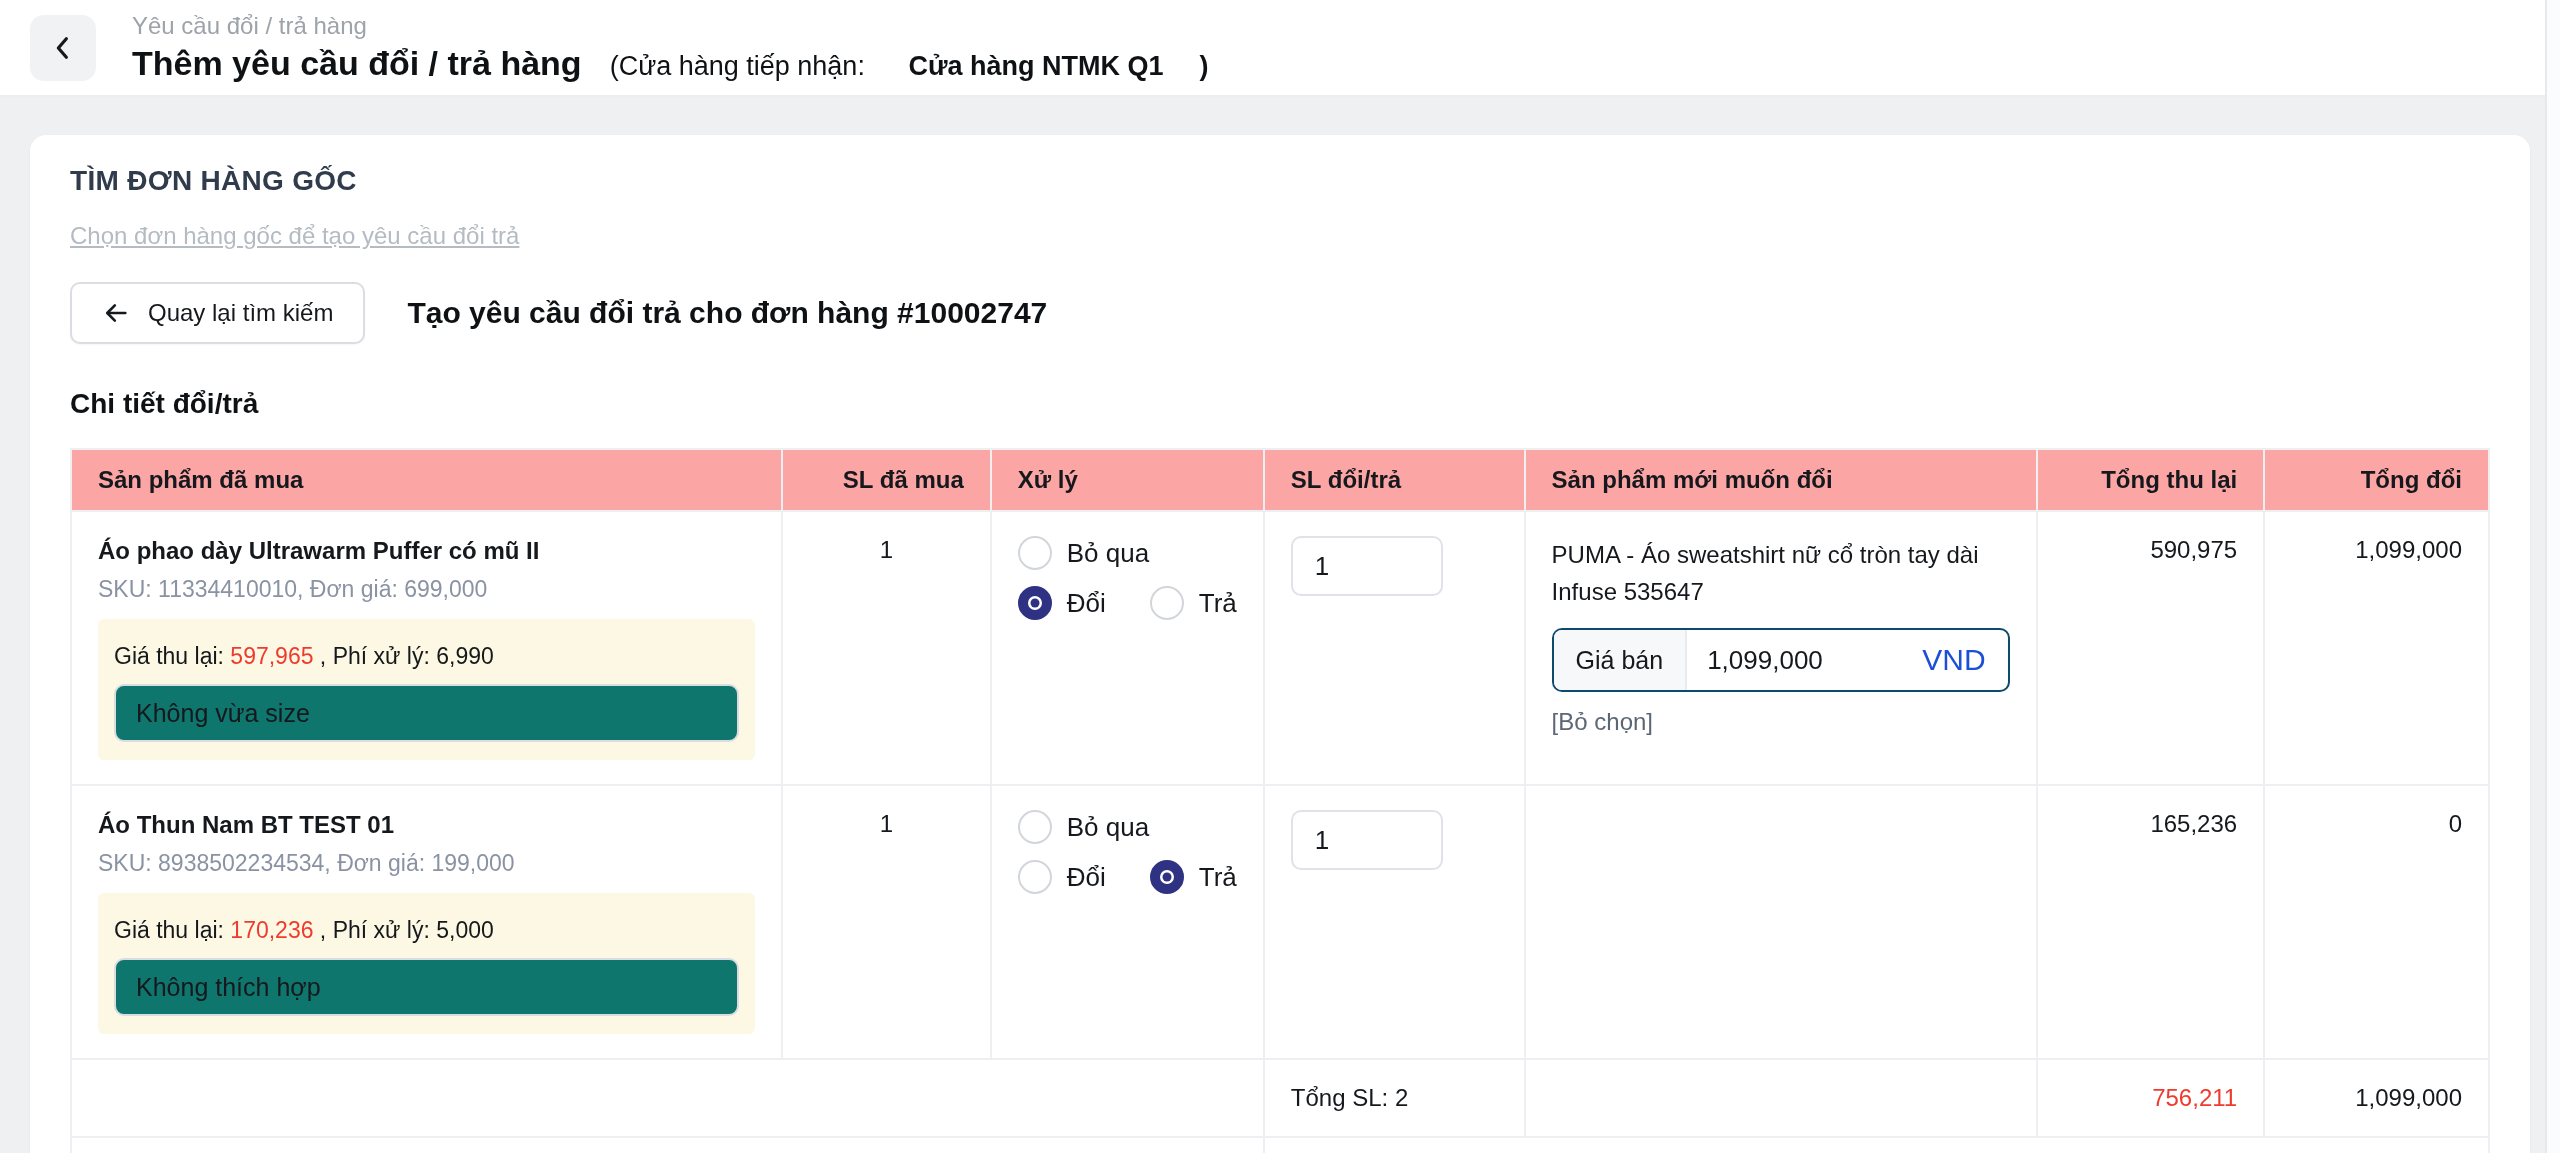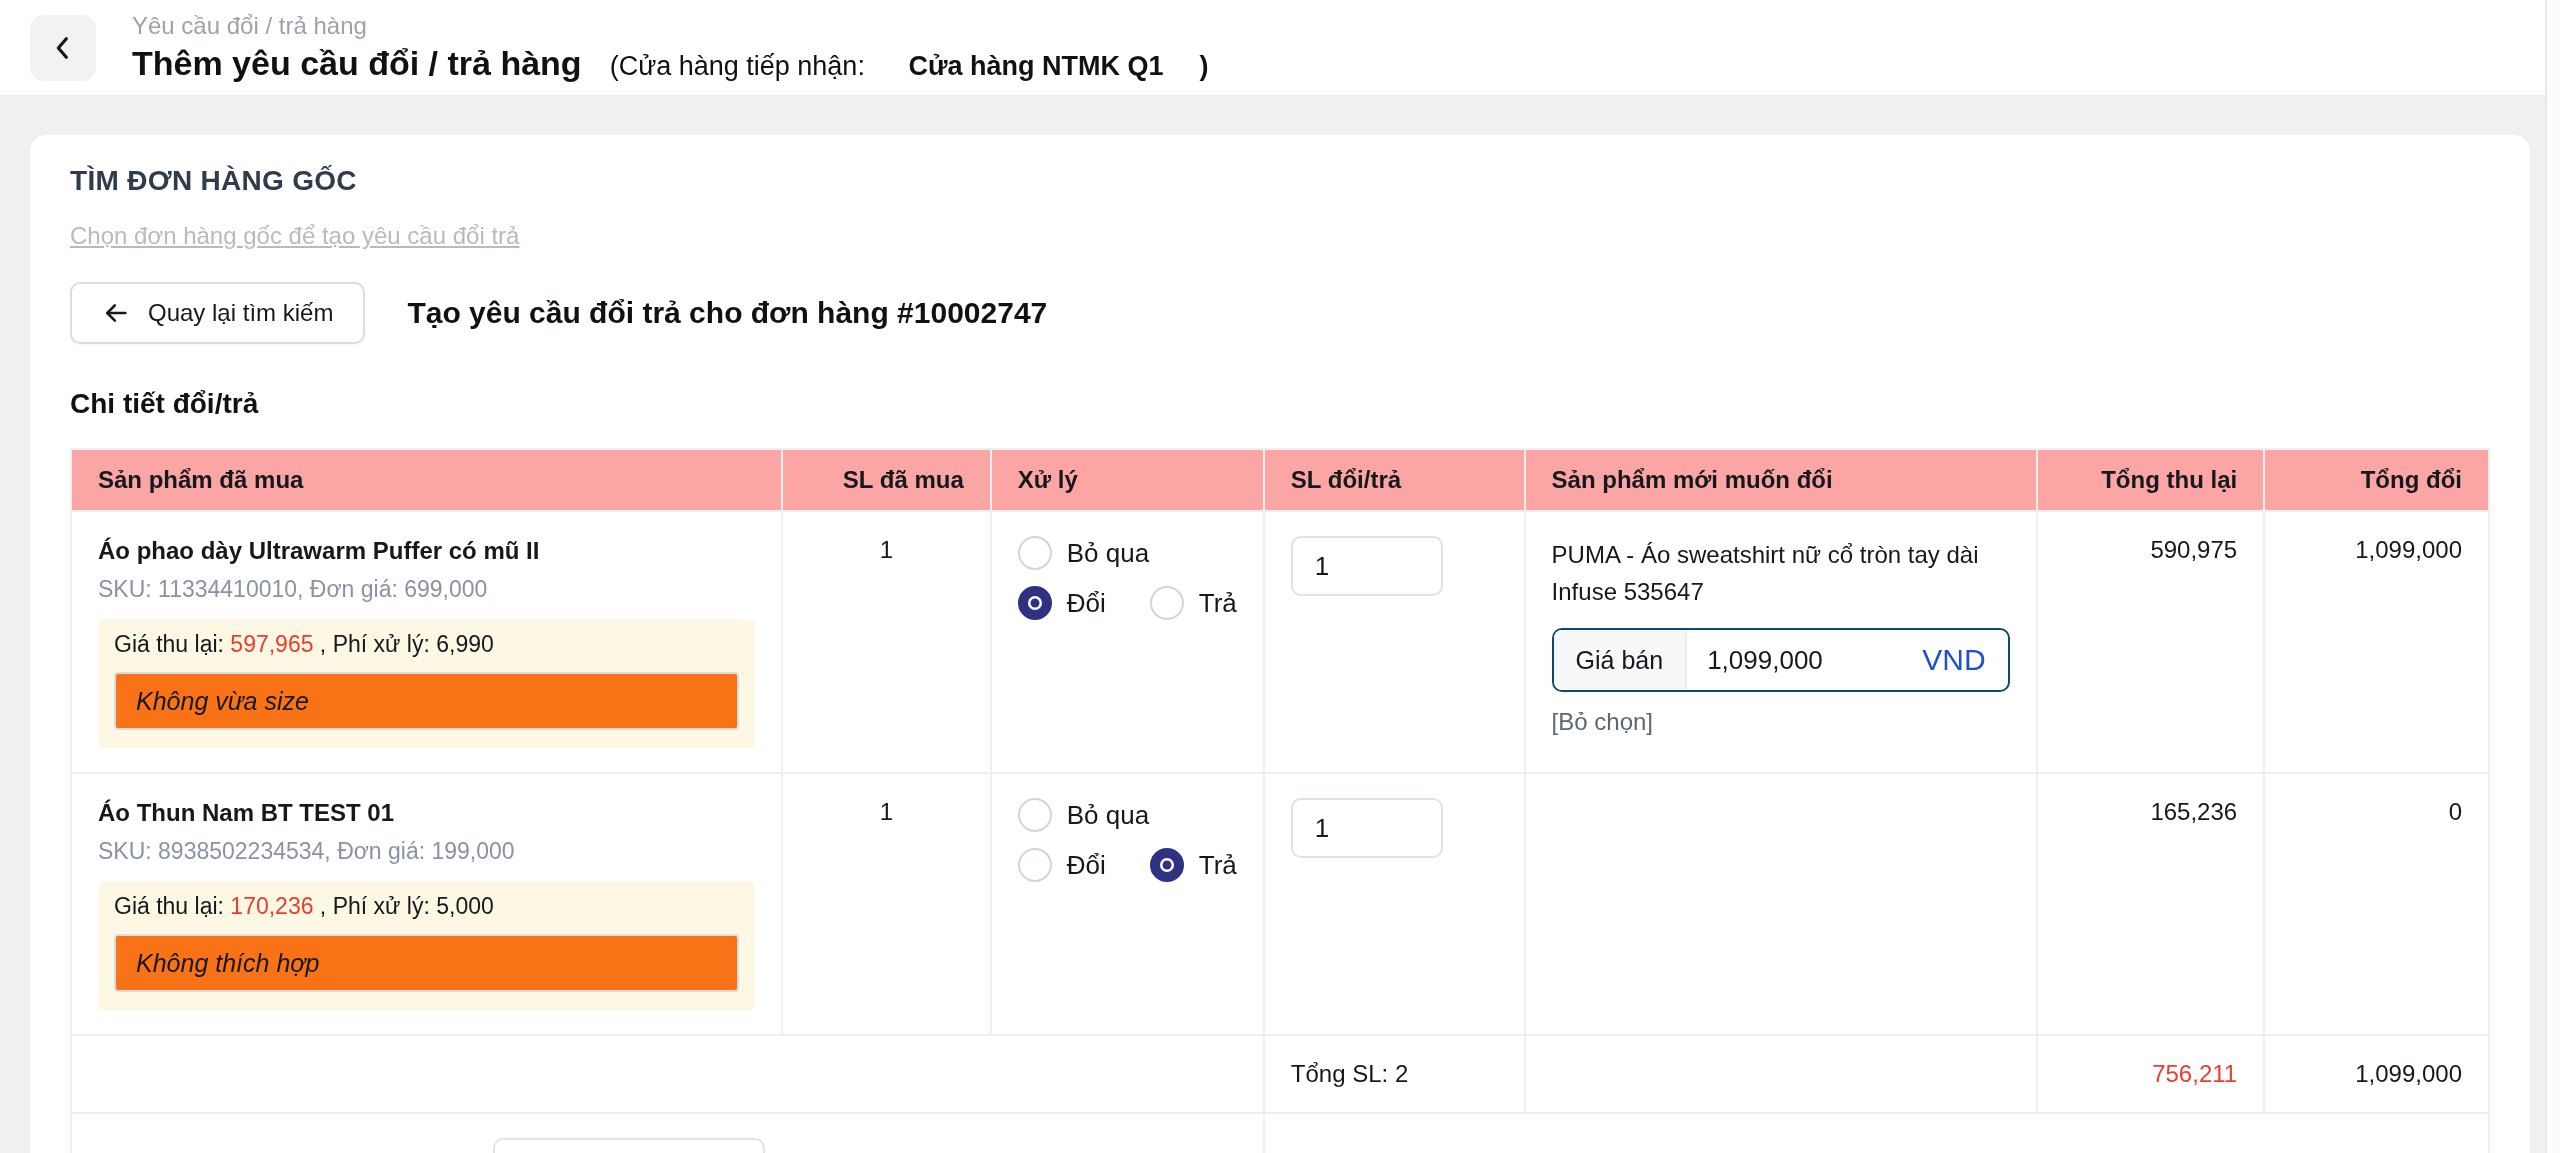--- a/index.html
+++ b/index.html
@@ -50,27 +50,27 @@
   .tbl .cell.last-col { border-right: none; }
   .thead .cell {
     background: #fca5a5; font-weight: 700; font-size: 24px; color: #15181c;
     padding: 16px 26px; display: flex; align-items: center; min-height: 58px;
   }
   .al-r { justify-content: flex-end; text-align: right; }
   .al-c { text-align: center; }
   
   .prod-name { font-size: 24px; font-weight: 700; color: #15181c; line-height: 1.25; }
   .sku-line { font-size: 23px; color: #8a93a3; margin-top: 10px; }
-  .refund-box { background: #fcf8e3; border-radius: 6px; margin-top: 16px; padding: 12px 16px 18px; }
+  .refund-box { background: #fcf8e3; border-radius: 6px; margin-top: 16px; padding: 24px 16px 18px; }
   .refund-line { font-size: 23px; color: #15181c; }
   .refund-amount { color: #ef3b2d; }
   .reason-input {
-    width: 100%; height: 58px; margin-top: 14px; background: #f97316;
-    border: 2px solid #d9dde2; border-radius: 4px; padding: 0 20px;
-    font-size: 25px; font-family: inherit; color: #15181c; font-style: italic;
+    width: 100%; height: 58px; margin-top: 14px; background: #0f766e;
+    border: 2px solid #d9dde2; border-radius: 10px; padding: 0 20px;
+    font-size: 25px; font-family: inherit; color: #15181c;
   }
   
   .opt-stack { display: flex; flex-direction: column; gap: 16px; }
   .opt-line { display: flex; gap: 44px; }
   .radio-opt { display: flex; align-items: center; gap: 15px; font-size: 26px; cursor: pointer; color: #15181c; }
   .radio {
     width: 34px; height: 34px; border-radius: 50%; background: #fff;
     border: 2px solid #d2d6db; flex: none; position: relative;
   }
   .radio.checked { border: 10px solid #2f3282; }

